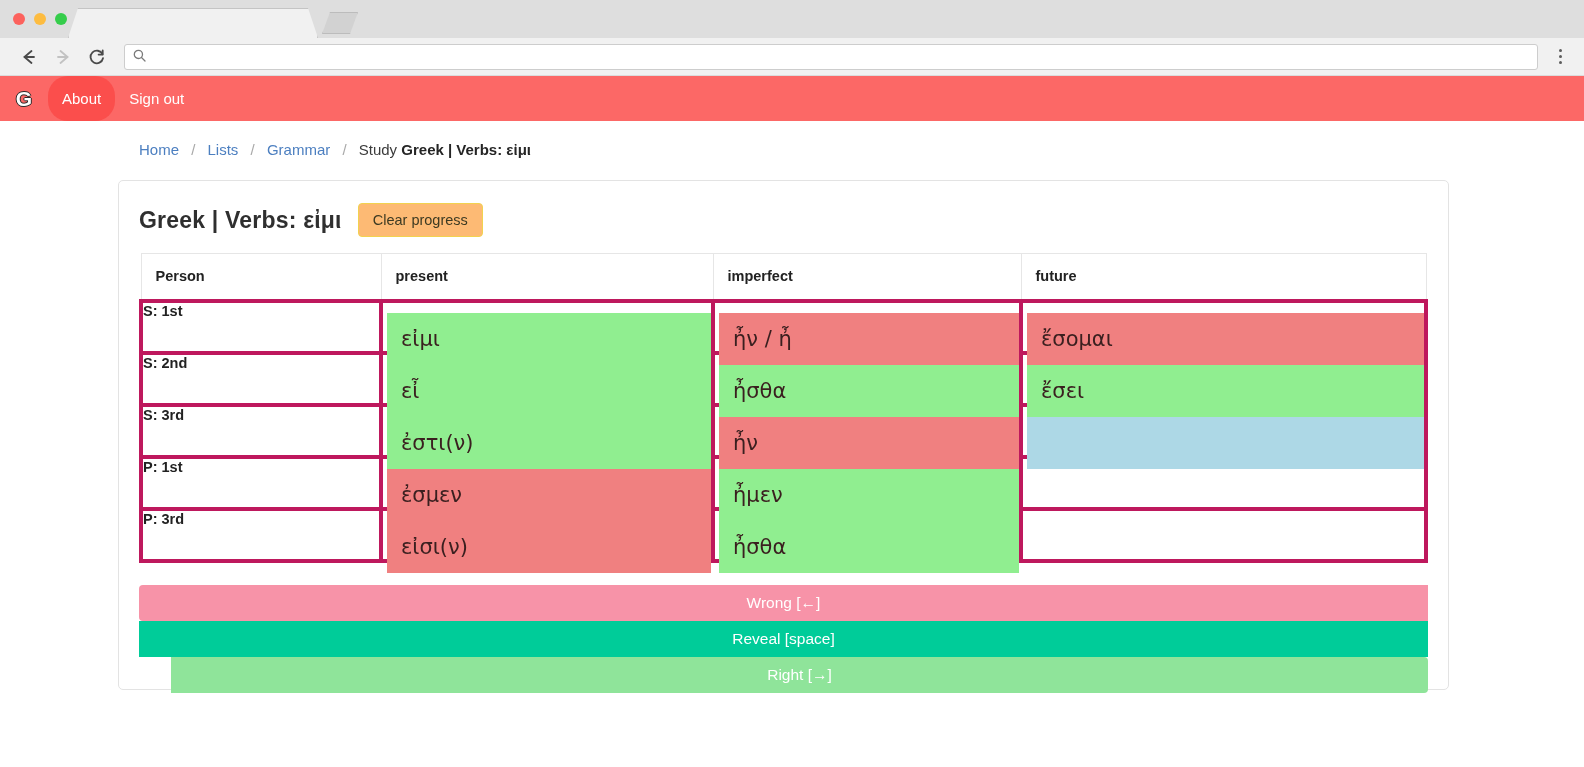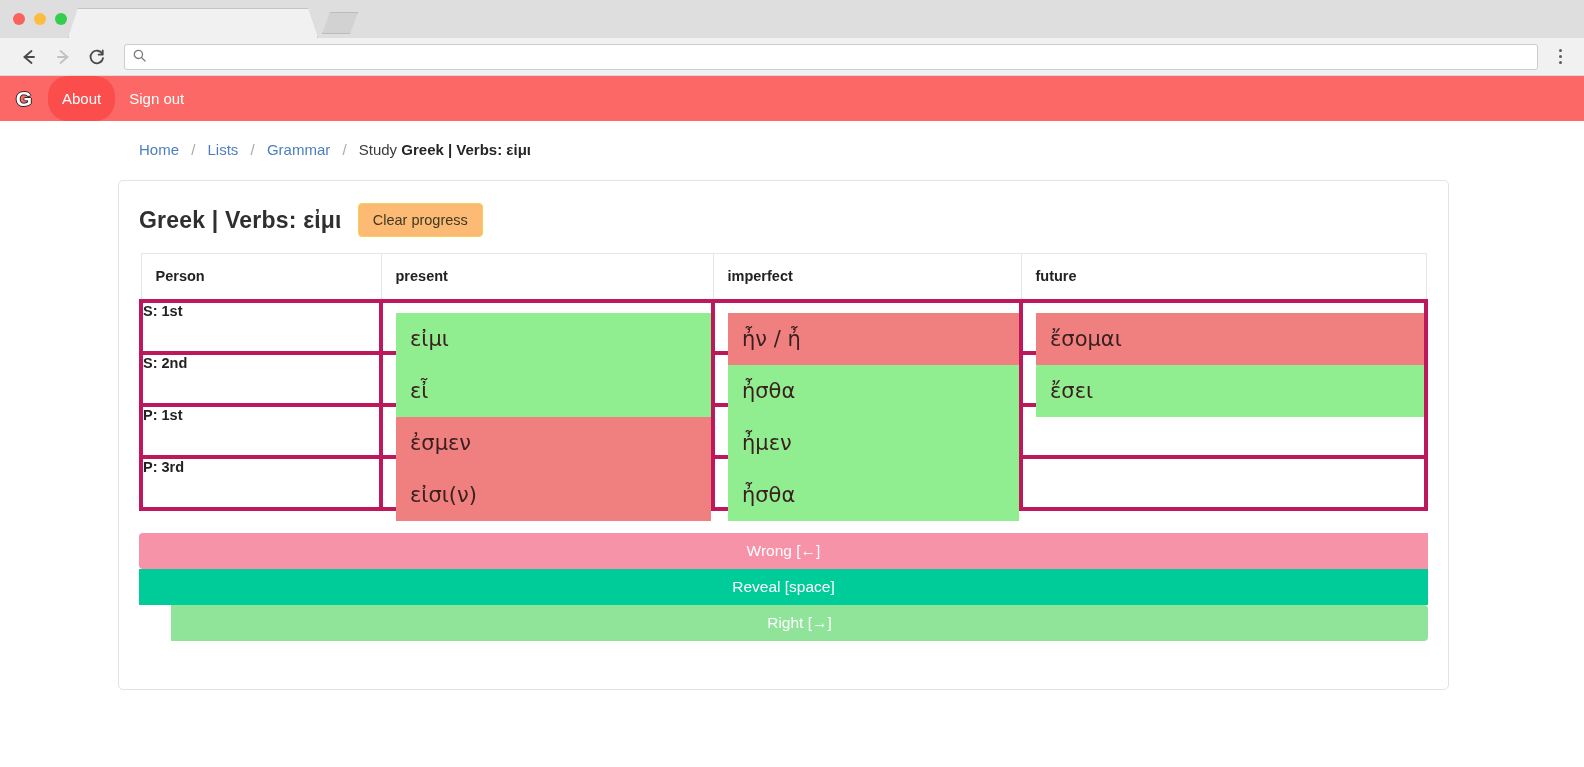--- a/index.html
+++ b/index.html
@@ -118,21 +118,21 @@
   table.conj td {
     border: 4px solid #be185d;
     height: 52px; padding: 0; vertical-align: top;
     position: relative;
   }
   td.person {
     font-size: 14.5px; font-weight: bold; color: #222;
     padding: 13px 14px; vertical-align: top;
   }
   .cell-inner {
-    position: absolute; left: 13px; right: 0; top: 10px; height: 52px;
+    position: absolute; left: 4px; right: 0; top: 10px; height: 52px;
     display: flex; align-items: center;
     padding: 0 14px;
     font-size: 21px; color: #3a1f1f;
     font-family: "DejaVu Sans", sans-serif;
     white-space: nowrap;
   }
   .cell-inner.green { background: #90ee90; }
   .cell-inner.red   { background: #f08080; }
   .cell-inner.blue  { background: #add8e6; }
   .cell-inner.blank { background: transparent; }
@@ -254,20 +254,32 @@
                 <div class="cell-inner green">εἶ</div>
               </td>
             <td>
                 <div class="cell-inner green">ἦσθα</div>
               </td>
             <td>
                 <div class="cell-inner green">ἔσει</div>
               </td>
           </tr>
 
+          <tr>
+            <td class="person">S: 3rd</td>
+            <td>
+                <div class="cell-inner green">ἐστι(ν)</div>
+              </td>
+            <td>
+                <div class="cell-inner red">ἦν</div>
+              </td>
+            <td>
+                <div class="cell-inner blue"></div>
+              </td>
+          </tr>
 
           <tr>
             <td class="person">P: 1st</td>
             <td>
                 <div class="cell-inner red">ἐσμεν</div>
               </td>
             <td>
                 <div class="cell-inner green">ἦμεν</div>
               </td>
             <td>

